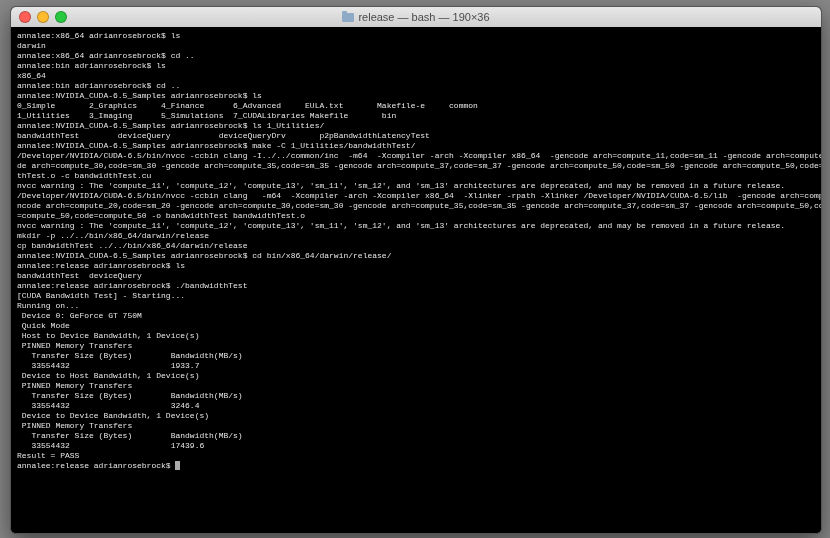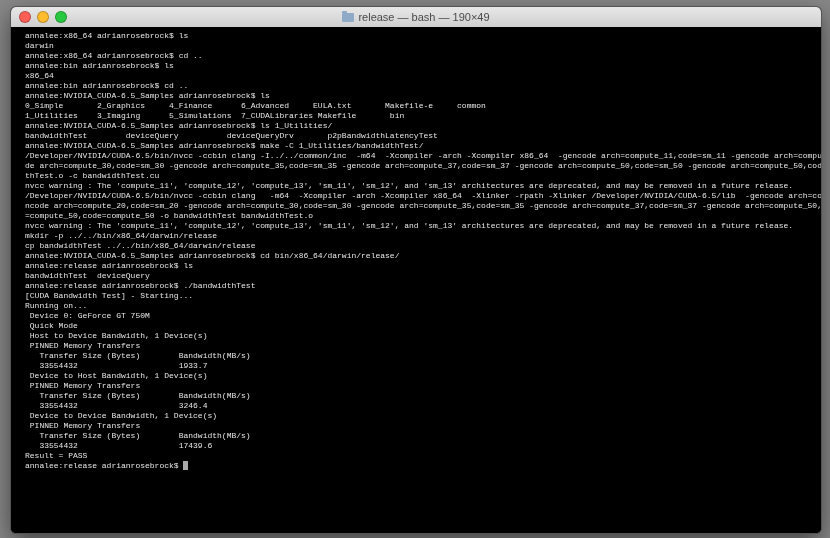--- a/index.html
+++ b/index.html
@@ -73,21 +73,21 @@
     top: -2px; left: 0;
     width: 5px; height: 2px;
     background: #8faac7;
     border-radius: 1px 1px 0 0;
   }
   .term {
     position: absolute;
     top: 20px; left: 0; right: 0; bottom: 0;
     background: #000;
     color: #e6e6e6;
-    padding: 4px 14px;
+    padding: 4px 6px;
     white-space: pre;
     overflow: hidden;
   }
   .term .line { white-space: pre; }
   .cursor {
     display: inline-block;
     width: 5px;
     height: 9px;
     background: #aaa;
     vertical-align: text-bottom;
@@ -98,17 +98,17 @@
 
 <div class="window">
   <div class="titlebar">
     <div class="traffic">
       <div class="dot red"></div>
       <div class="dot yellow"></div>
       <div class="dot green"></div>
     </div>
     <div class="title">
       <span class="folder-icon"></span>
-      <span>release — bash — 190×49</span>
+      <span>release — bash — 190×36</span>
     </div>
   </div>
   <div class="term" id="term"><div class="line">annalee:x86_64 adrianrosebrock$ ls</div><div class="line">darwin</div><div class="line">annalee:x86_64 adrianrosebrock$ cd ..</div><div class="line">annalee:bin adrianrosebrock$ ls</div><div class="line">x86_64</div><div class="line">annalee:bin adrianrosebrock$ cd ..</div><div class="line">annalee:NVIDIA_CUDA-6.5_Samples adrianrosebrock$ ls</div><div class="line">0_Simple       2_Graphics     4_Finance      6_Advanced     EULA.txt       Makefile-e     common</div><div class="line">1_Utilities    3_Imaging      5_Simulations  7_CUDALibraries Makefile       bin</div><div class="line">annalee:NVIDIA_CUDA-6.5_Samples adrianrosebrock$ ls 1_Utilities/</div><div class="line">bandwidthTest        deviceQuery          deviceQueryDrv       p2pBandwidthLatencyTest</div><div class="line">annalee:NVIDIA_CUDA-6.5_Samples adrianrosebrock$ make -C 1_Utilities/bandwidthTest/</div><div class="line">/Developer/NVIDIA/CUDA-6.5/bin/nvcc -ccbin clang -I../../common/inc  -m64  -Xcompiler -arch -Xcompiler x86_64  -gencode arch=compute_11,code=sm_11 -gencode arch=compute_20,code=sm_20 -genco</div><div class="line">de arch=compute_30,code=sm_30 -gencode arch=compute_35,code=sm_35 -gencode arch=compute_37,code=sm_37 -gencode arch=compute_50,code=sm_50 -gencode arch=compute_50,code=compute_50 -o bandwid</div><div class="line">thTest.o -c bandwidthTest.cu</div><div class="line">nvcc warning : The 'compute_11', 'compute_12', 'compute_13', 'sm_11', 'sm_12', and 'sm_13' architectures are deprecated, and may be removed in a future release.</div><div class="line">/Developer/NVIDIA/CUDA-6.5/bin/nvcc -ccbin clang   -m64  -Xcompiler -arch -Xcompiler x86_64  -Xlinker -rpath -Xlinker /Developer/NVIDIA/CUDA-6.5/lib  -gencode arch=compute_11,code=sm_11 -ge</div><div class="line">ncode arch=compute_20,code=sm_20 -gencode arch=compute_30,code=sm_30 -gencode arch=compute_35,code=sm_35 -gencode arch=compute_37,code=sm_37 -gencode arch=compute_50,code=sm_50 -gencode arch</div><div class="line">=compute_50,code=compute_50 -o bandwidthTest bandwidthTest.o</div><div class="line">nvcc warning : The 'compute_11', 'compute_12', 'compute_13', 'sm_11', 'sm_12', and 'sm_13' architectures are deprecated, and may be removed in a future release.</div><div class="line">mkdir -p ../../bin/x86_64/darwin/release</div><div class="line">cp bandwidthTest ../../bin/x86_64/darwin/release</div><div class="line">annalee:NVIDIA_CUDA-6.5_Samples adrianrosebrock$ cd bin/x86_64/darwin/release/</div><div class="line">annalee:release adrianrosebrock$ ls</div><div class="line">bandwidthTest  deviceQuery</div><div class="line">annalee:release adrianrosebrock$ ./bandwidthTest</div><div class="line">[CUDA Bandwidth Test] - Starting...</div><div class="line">Running on...</div><div class="line"></div><div class="line"> Device 0: GeForce GT 750M</div><div class="line"> Quick Mode</div><div class="line"></div><div class="line"> Host to Device Bandwidth, 1 Device(s)</div><div class="line"> PINNED Memory Transfers</div><div class="line">   Transfer Size (Bytes)        Bandwidth(MB/s)</div><div class="line">   33554432                     1933.7</div><div class="line"></div><div class="line"> Device to Host Bandwidth, 1 Device(s)</div><div class="line"> PINNED Memory Transfers</div><div class="line">   Transfer Size (Bytes)        Bandwidth(MB/s)</div><div class="line">   33554432                     3246.4</div><div class="line"></div><div class="line"> Device to Device Bandwidth, 1 Device(s)</div><div class="line"> PINNED Memory Transfers</div><div class="line">   Transfer Size (Bytes)        Bandwidth(MB/s)</div><div class="line">   33554432                     17439.6</div><div class="line"></div><div class="line">Result = PASS</div><div class="line"><span>annalee:release adrianrosebrock$ </span><span class="cursor"></span></div></div>
 </div>
 
 </body></html>

